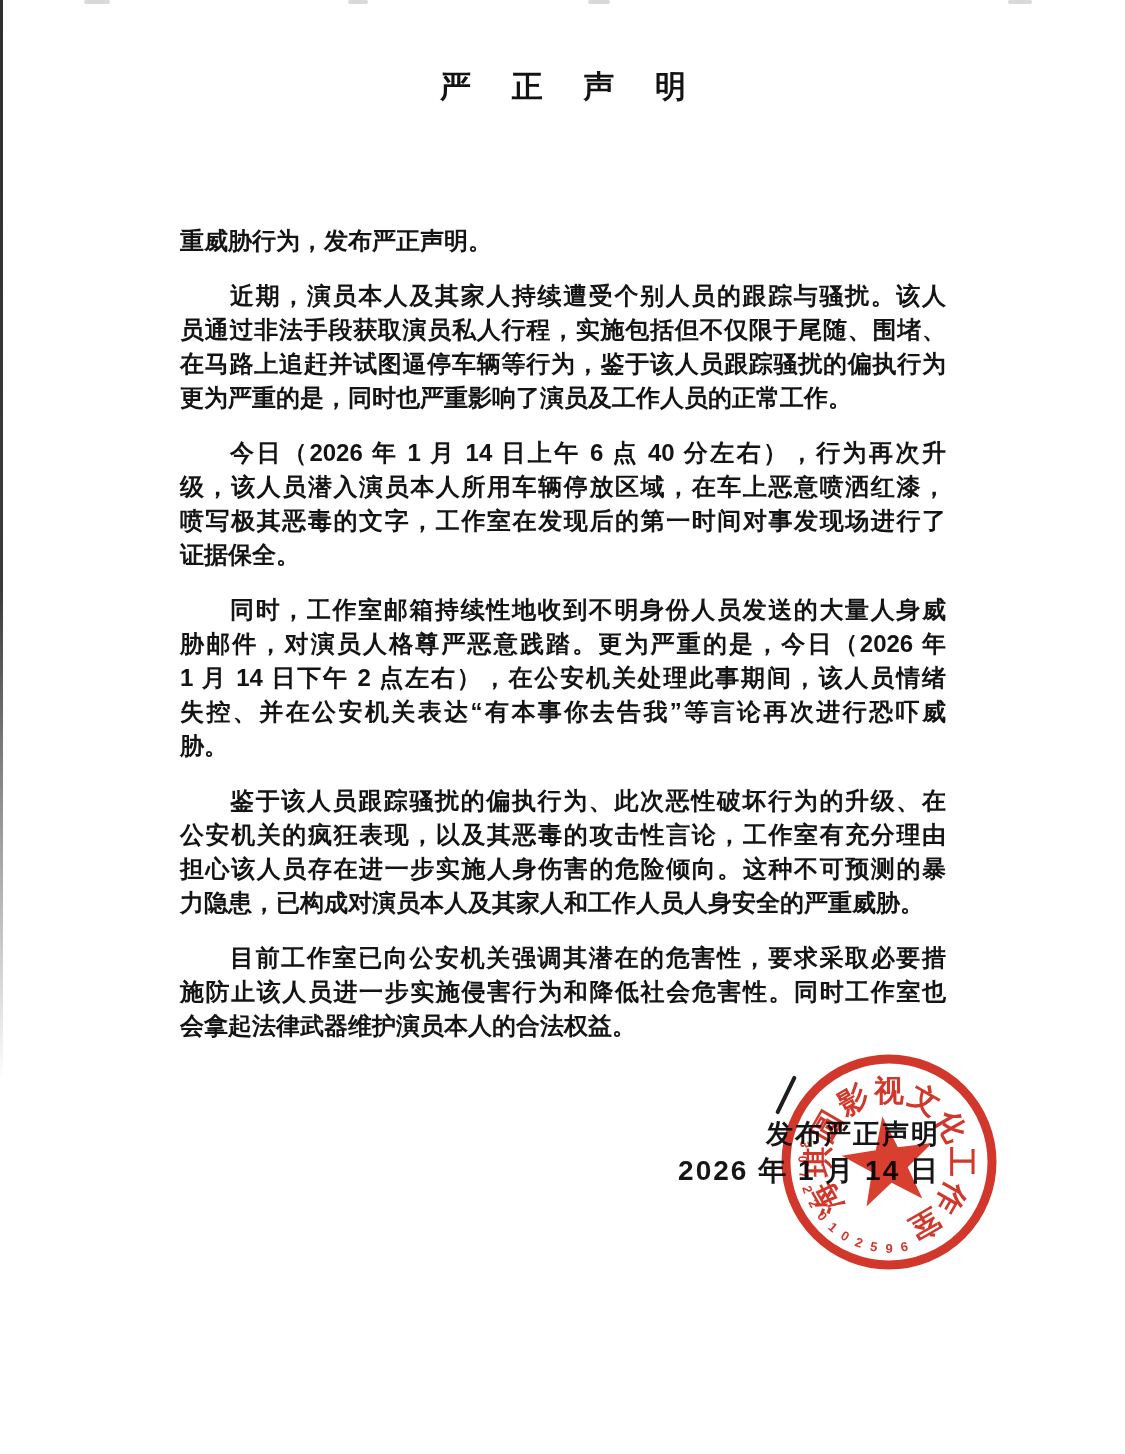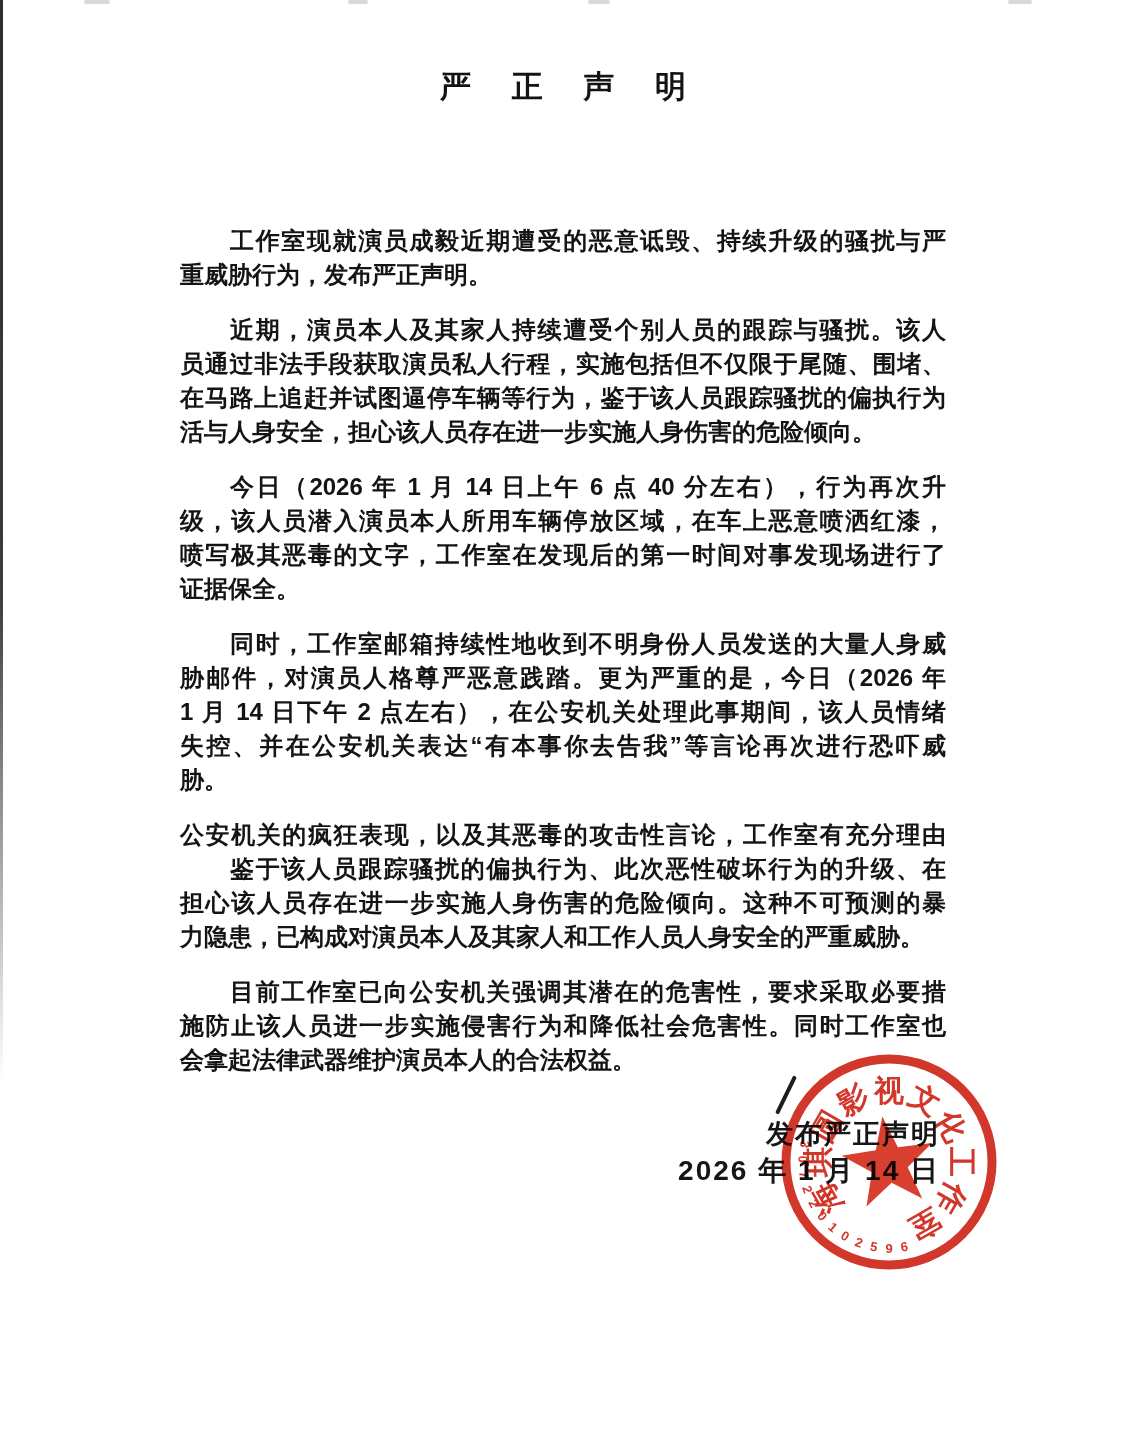--- a/index.html
+++ b/index.html
@@ -73,45 +73,44 @@
   <div class="edge-line"></div>
   <div class="smudge" style="left:84px;width:26px;"></div>
   <div class="smudge" style="left:348px;width:20px;"></div>
   <div class="smudge" style="left:588px;width:22px;"></div>
   <div class="smudge" style="left:1008px;width:24px;"></div>
 
   <h1 class="title">严 正 声 明</h1>
 
   <div class="body-text" id="body-text">
       <div class="para">
-        <div class="line first">工作室现就演员成毅近期遭受的恶意诋毁、持续升级的骚扰与严</div>
         <div class="line last">重威胁行为，发布严正声明。</div>
       </div>
       <div class="para">
         <div class="line first">近期，演员本人及其家人持续遭受个别人员的跟踪与骚扰。该人</div>
         <div class="line">员通过非法手段获取演员私人行程，实施包括但不仅限于尾随、围堵、</div>
         <div class="line">在马路上追赶并试图逼停车辆等行为，鉴于该人员跟踪骚扰的偏执行为</div>
-        <div class="line last">活与人身安全，担心该人员存在进一步实施人身伤害的危险倾向。</div>
+        <div class="line last">更为严重的是，同时也严重影响了演员及工作人员的正常工作。</div>
       </div>
       <div class="para">
         <div class="line first">今日（2026 年 1 月 14 日上午 6 点 40 分左右），行为再次升</div>
         <div class="line">级，该人员潜入演员本人所用车辆停放区域，在车上恶意喷洒红漆，</div>
         <div class="line">喷写极其恶毒的文字，工作室在发现后的第一时间对事发现场进行了</div>
         <div class="line last">证据保全。</div>
       </div>
       <div class="para">
         <div class="line first">同时，工作室邮箱持续性地收到不明身份人员发送的大量人身威</div>
         <div class="line">胁邮件，对演员人格尊严恶意践踏。更为严重的是，今日（2026 年</div>
         <div class="line">1 月 14 日下午 2 点左右），在公安机关处理此事期间，该人员情绪</div>
         <div class="line">失控、并在公安机关表达“有本事你去告我”等言论再次进行恐吓威</div>
         <div class="line last">胁。</div>
       </div>
       <div class="para">
+        <div class="line first">鉴于该人员跟踪骚扰的偏执行为、此次恶性破坏行为的升级、在</div>
         <div class="line">公安机关的疯狂表现，以及其恶毒的攻击性言论，工作室有充分理由</div>
-        <div class="line first">鉴于该人员跟踪骚扰的偏执行为、此次恶性破坏行为的升级、在</div>
         <div class="line">担心该人员存在进一步实施人身伤害的危险倾向。这种不可预测的暴</div>
         <div class="line last">力隐患，已构成对演员本人及其家人和工作人员人身安全的严重威胁。</div>
       </div>
       <div class="para">
         <div class="line first">目前工作室已向公安机关强调其潜在的危害性，要求采取必要措</div>
         <div class="line">施防止该人员进一步实施侵害行为和降低社会危害性。同时工作室也</div>
         <div class="line last">会拿起法律武器维护演员本人的合法权益。</div>
       </div>
     </div>
 

